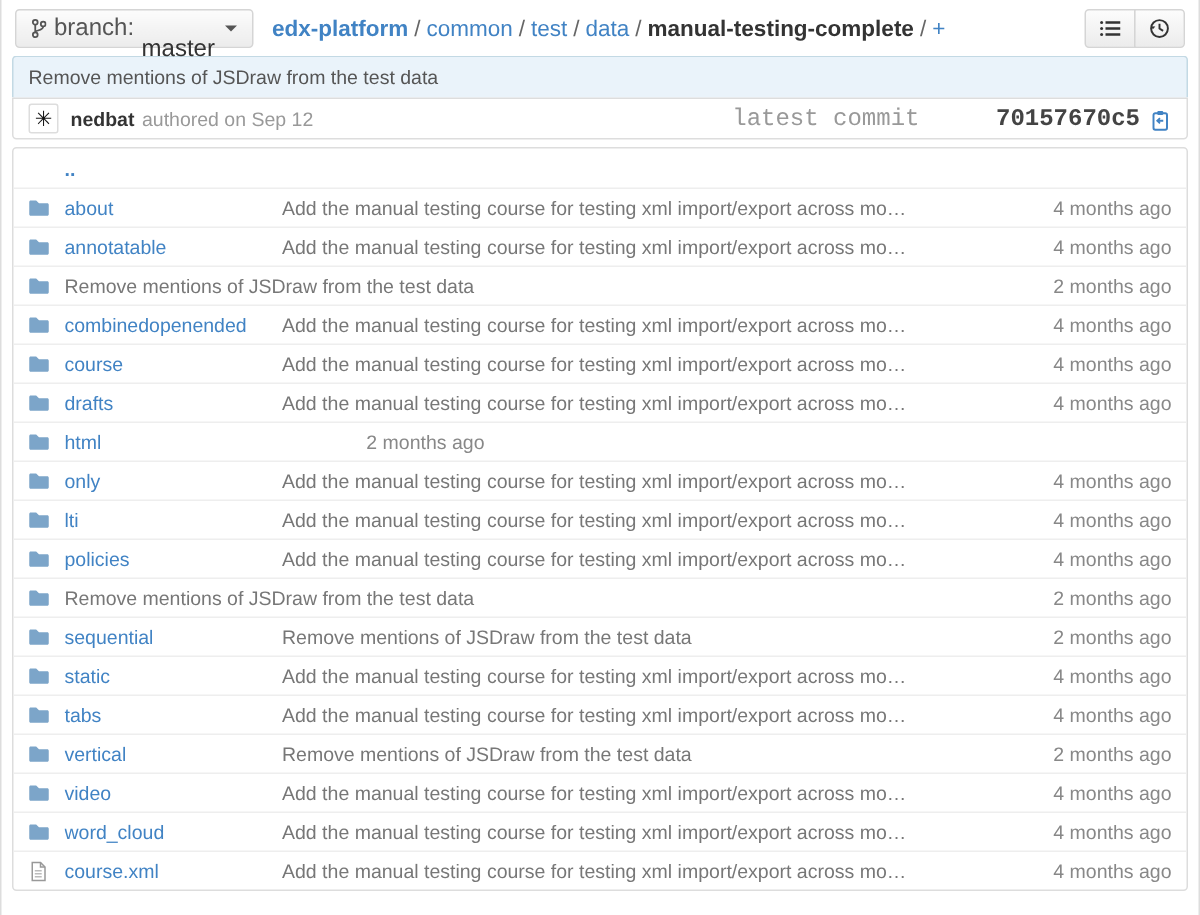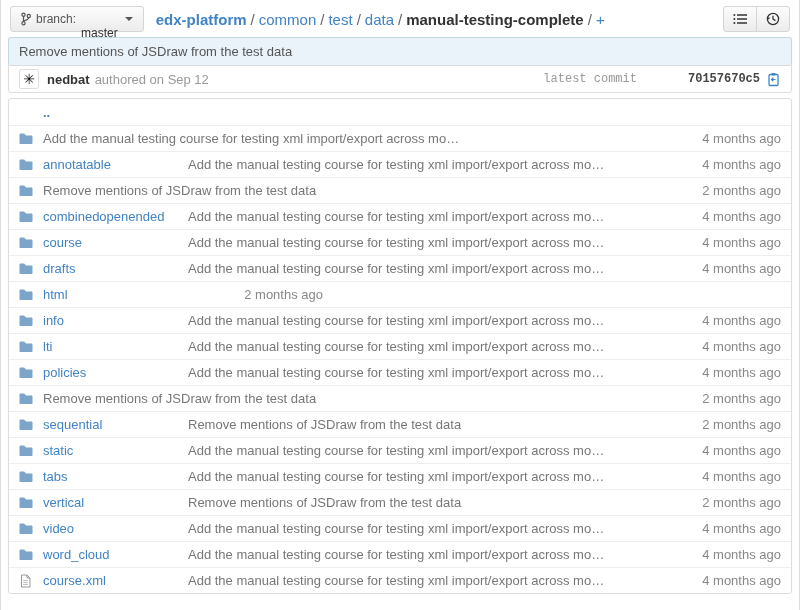--- a/index.html
+++ b/index.html
@@ -7,21 +7,21 @@
   body { font-family: "Liberation Sans", "DejaVu Sans", sans-serif; color:#333; }
   .page {
     width:800px; height:610px; overflow:hidden;
     border-left:1px solid #ddd; border-right:1px solid #ddd;
     padding:0 7px; background:#fff;
   }
   
   .crumb-bar { display:flex; align-items:center; padding:6px 2px 5px 2px; }
   .branch-btn {
     display:inline-flex; align-items:center; gap:5px;
-    height:26px; padding:0 10px; font-size:12px; color:#333;
+    height:26px; padding:0 10px; font-size:16px; color:#333;
     background:linear-gradient(#fcfcfc,#ececec);
     border:1px solid #d5d5d5; border-radius:3px; cursor:pointer; white-space:nowrap;
   }
   .branch-btn .blabel { color:#555; }
   .branch-btn .bname { font-weight:normal;margin-top:28px; }
   .caret { display:inline-block; width:0; height:0; border-left:4px solid transparent;
     border-right:4px solid transparent; border-top:4px solid #555; margin-left:2px; }
   .breadcrumb { margin-left:12px; font-size:15px; white-space:nowrap; overflow:hidden; }
   .breadcrumb a { color:#4183c4; text-decoration:none; }
   .breadcrumb .seg-root { font-weight:bold; }
@@ -43,22 +43,22 @@
     background:#fff; border:1px solid #ddd; border-radius:0 0 3px 3px;
     padding:4px 10px; display:flex; align-items:center; font-size:13px; height:28px;
   }
   .avatar {
     width:20px; height:20px; border:1px solid #ddd; border-radius:2px; background:#fff;
     display:flex; align-items:center; justify-content:center;
     font-size:14px; color:#111; margin-right:8px; line-height:1;
   }
   .author-name { font-weight:bold; color:#333; text-decoration:none; }
   .authored { color:#999; margin-left:5px; }
-  .latest { margin-left:auto; display:flex; align-items:flex-start; gap:4px;
-    font-family:"Liberation Mono","DejaVu Sans Mono",monospace; font-size:12px; }
+  .latest { margin-left:auto; display:flex; align-items:flex-end; gap:4px;
+    font-family:"Liberation Mono","DejaVu Sans Mono",monospace; font-size:16px; }
   .latest .ll { color:#999; }
   .latest .hash { color:#444; font-weight:bold;margin-left:47px; }
   .clip-btn { background:none; border:none; padding:0 0 0 2px; cursor:pointer; display:flex; }
   
   .file-table { margin-top:5px; border:1px solid #ddd; border-radius:3px; background:#fff; }
   .frow { display:flex; align-items:center; height:26px; padding:0 10px; border-top:1px solid #eee; font-size:13px; }
   .frow:first-child { border-top:none; }
   .cell-icon { width:24px; flex:none; display:flex; align-items:center; }
   .cell-name { width:145px; flex:none; color:#4183c4; text-decoration:none;
     white-space:nowrap; overflow:hidden; text-overflow:ellipsis; }
@@ -133,20 +133,21 @@
       <span class="cell-age"></span>
     </div>
 
   <div class="frow">
     <span class="cell-icon">
       <svg class="icon-folder" width="14" height="13" viewBox="0 0 14 13">
         <path d="M0.5 2.6c0-.6.4-1 1-1h3.6l1.9 1.9h5.5c.6 0 1 .4 1 1v6.4c0 .6-.4 1-1 1h-11c-.6 0-1-.4-1-1V2.6z" fill="#7ca5c9"></path>
       </svg>
 
     </span>
+    <a class="cell-name" href="#">about</a>
     <a class="cell-msg" href="#">Add the manual testing course for testing xml import/export across mo…</a>
     <span class="cell-age">4 months ago</span>
   </div>
 
   <div class="frow">
     <span class="cell-icon">
       <svg class="icon-folder" width="14" height="13" viewBox="0 0 14 13">
         <path d="M0.5 2.6c0-.6.4-1 1-1h3.6l1.9 1.9h5.5c.6 0 1 .4 1 1v6.4c0 .6-.4 1-1 1h-11c-.6 0-1-.4-1-1V2.6z" fill="#7ca5c9"></path>
       </svg>
 
@@ -214,21 +215,21 @@
     <span class="cell-age">2 months ago</span>
   </div>
 
   <div class="frow">
     <span class="cell-icon">
       <svg class="icon-folder" width="14" height="13" viewBox="0 0 14 13">
         <path d="M0.5 2.6c0-.6.4-1 1-1h3.6l1.9 1.9h5.5c.6 0 1 .4 1 1v6.4c0 .6-.4 1-1 1h-11c-.6 0-1-.4-1-1V2.6z" fill="#7ca5c9"></path>
       </svg>
 
     </span>
-    <a class="cell-name" href="#">info</a>
+    <a class="cell-name" href="#">only</a>
     <a class="cell-msg" href="#">Add the manual testing course for testing xml import/export across mo…</a>
     <span class="cell-age">4 months ago</span>
   </div>
 
   <div class="frow">
     <span class="cell-icon">
       <svg class="icon-folder" width="14" height="13" viewBox="0 0 14 13">
         <path d="M0.5 2.6c0-.6.4-1 1-1h3.6l1.9 1.9h5.5c.6 0 1 .4 1 1v6.4c0 .6-.4 1-1 1h-11c-.6 0-1-.4-1-1V2.6z" fill="#7ca5c9"></path>
       </svg>
 

